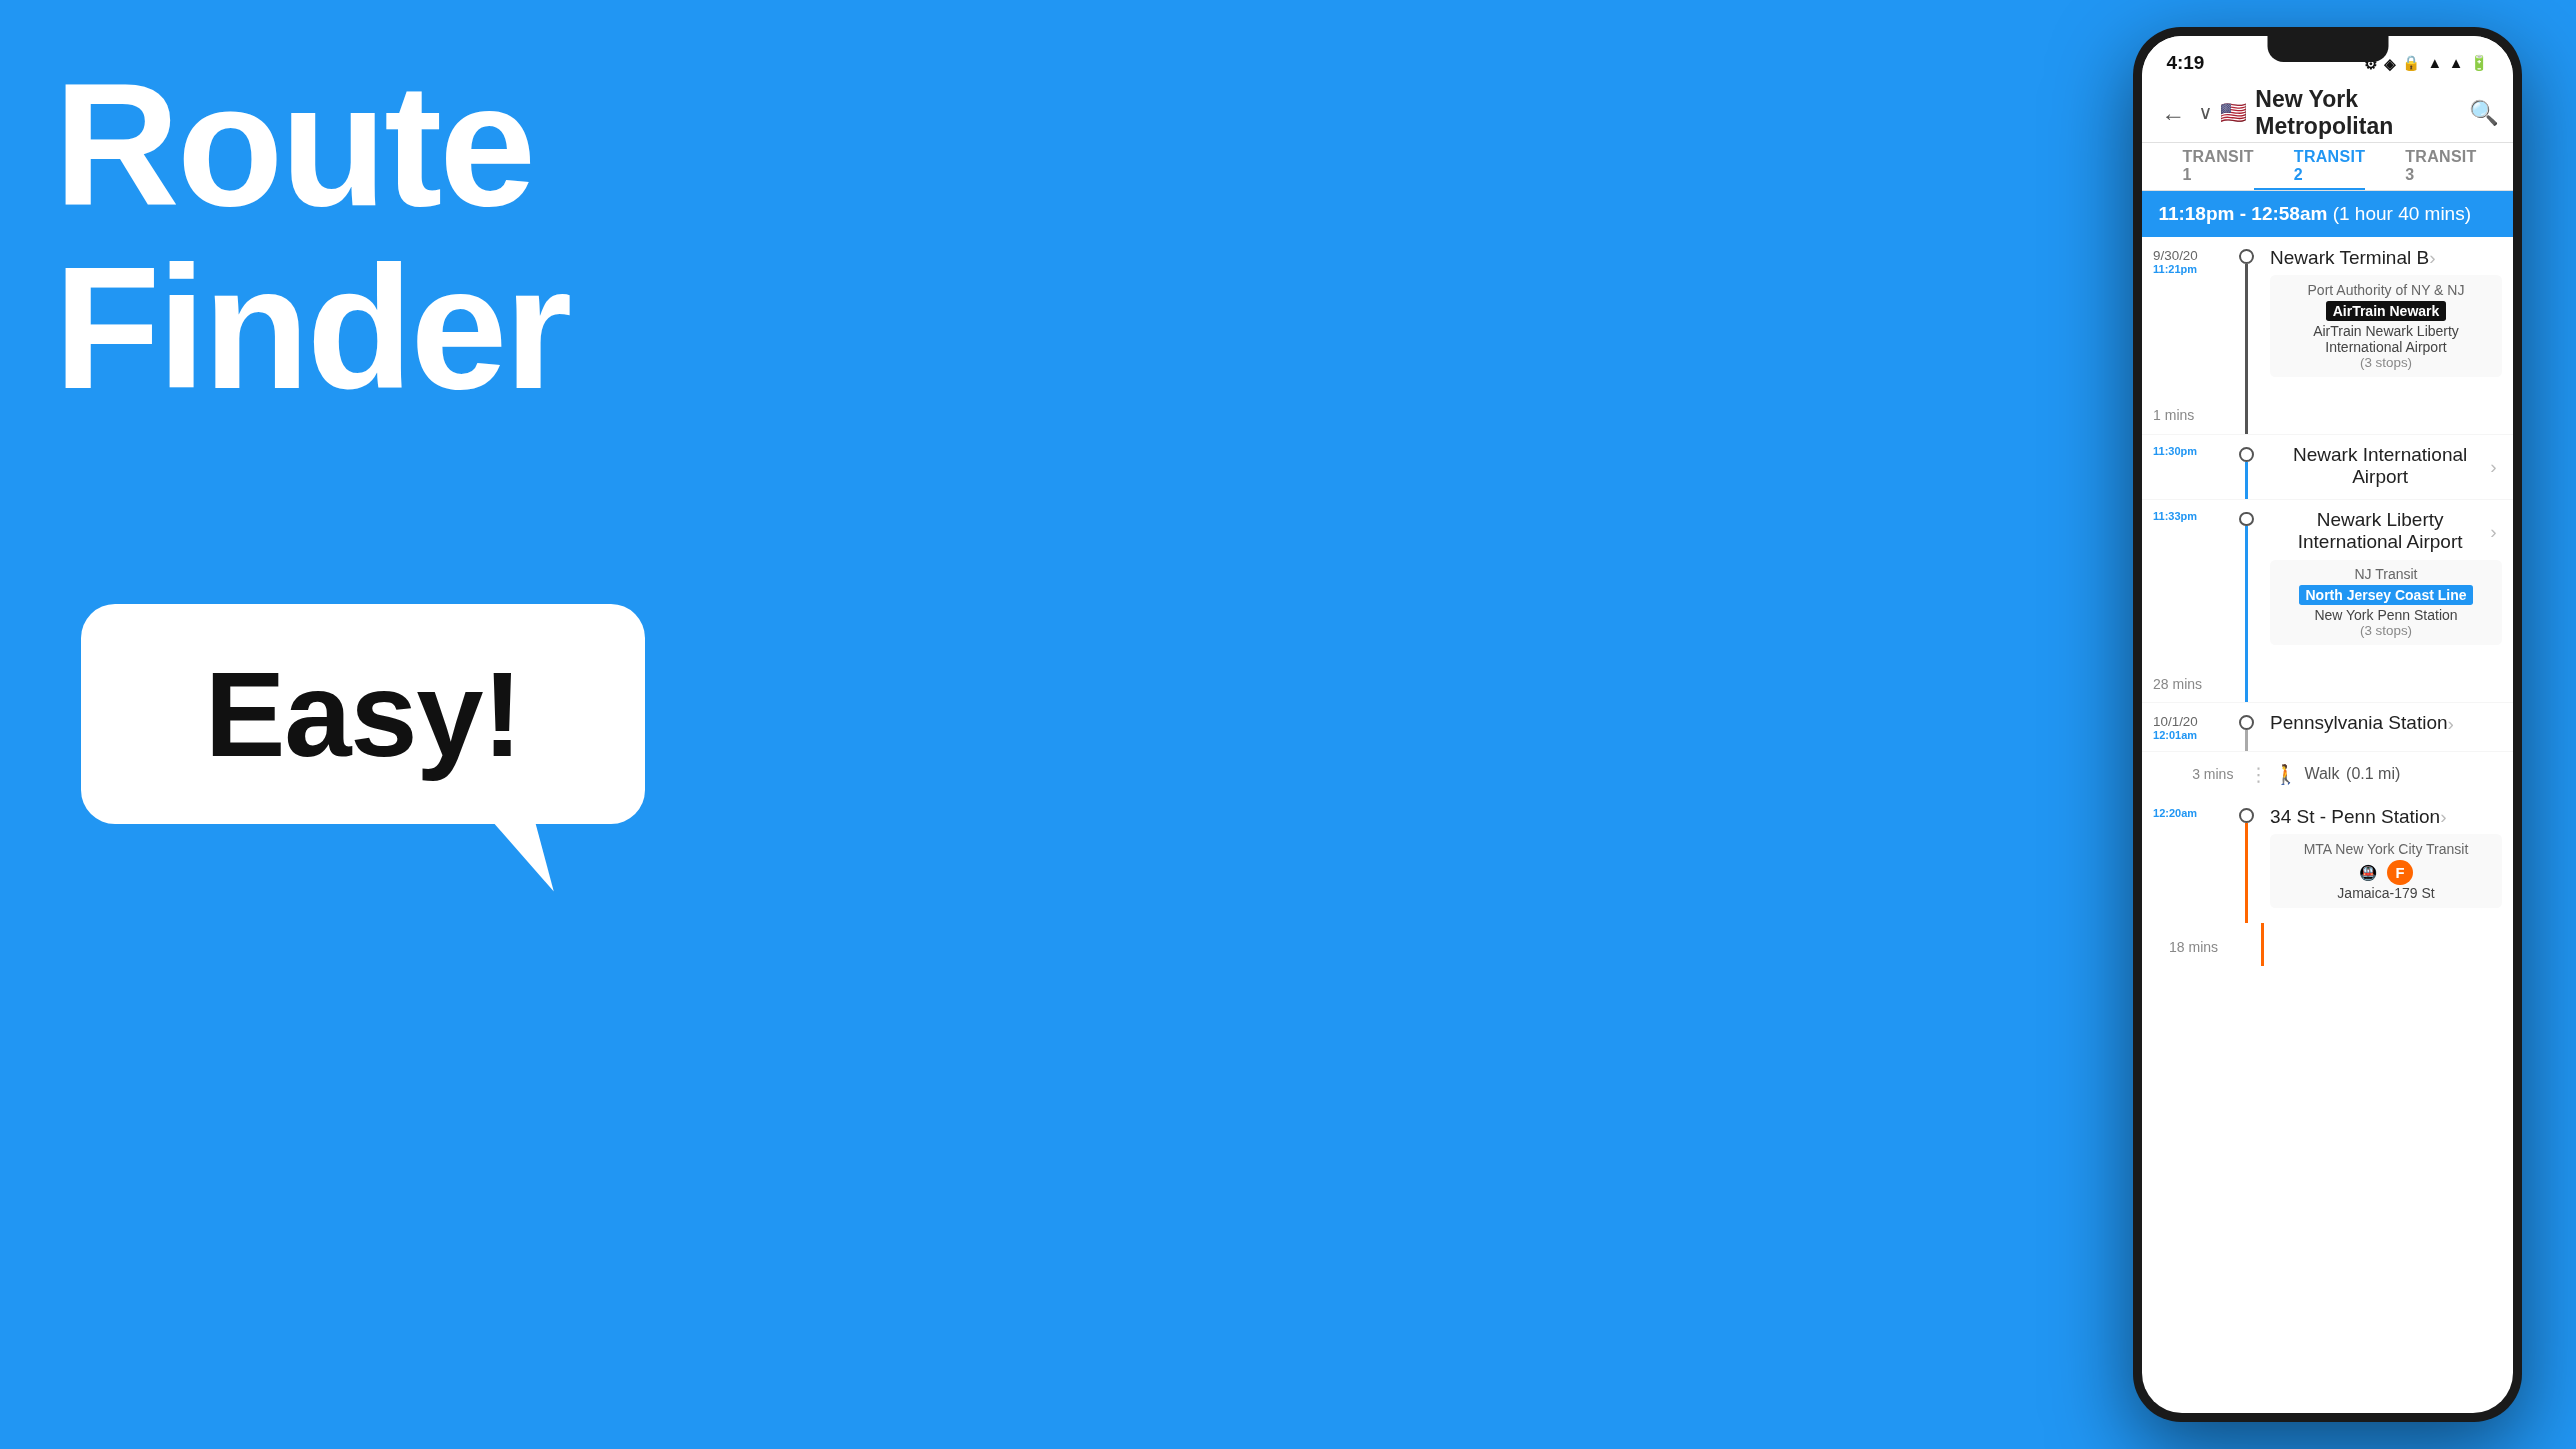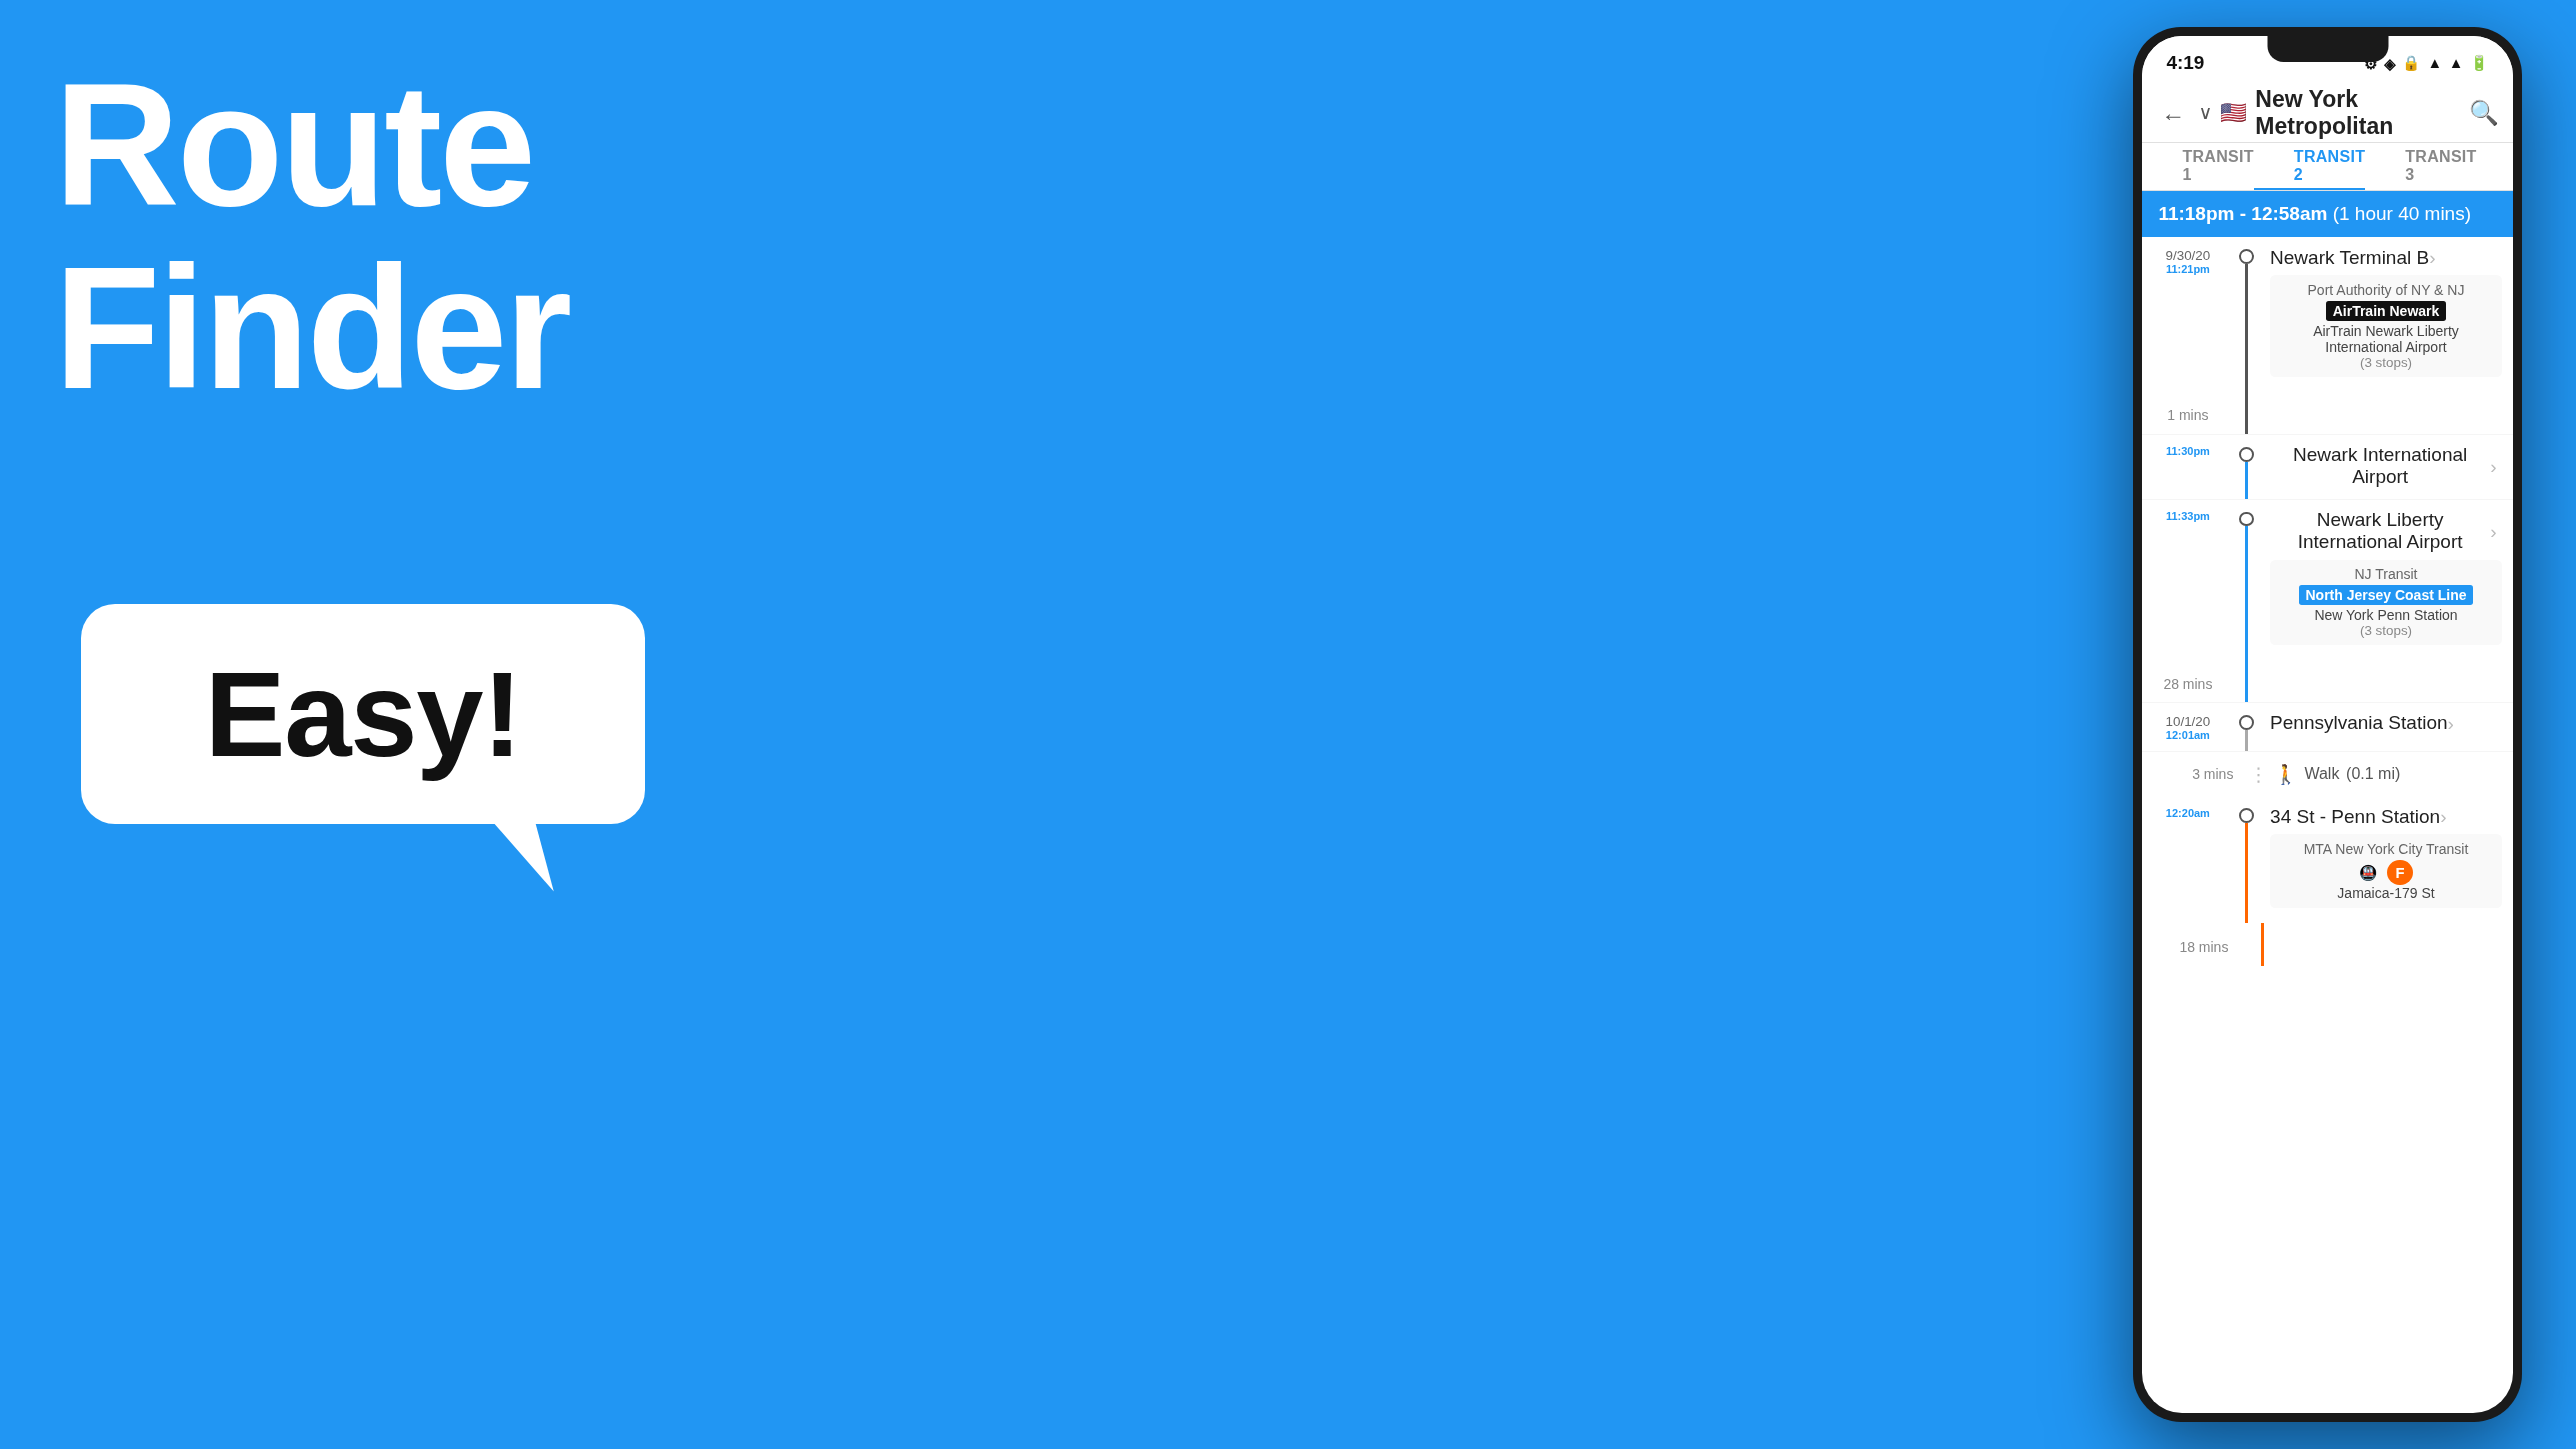--- a/index.html
+++ b/index.html
@@ -232,21 +232,21 @@
     .route-segment {
       display: flex;
       background: white;
     }
 
     .time-col {
       width: 87px;
       padding: 10.7px 6.7px 10.7px 10.7px;
       display: flex;
       flex-direction: column;
-      align-items: center;
+      align-items: flex-start;
       font-size: 14.8px;
       color: #666;
       flex-shrink: 0;
     }
 
     .time-date {
       color: #666;
       font-size: 13.4px;
     }
 

